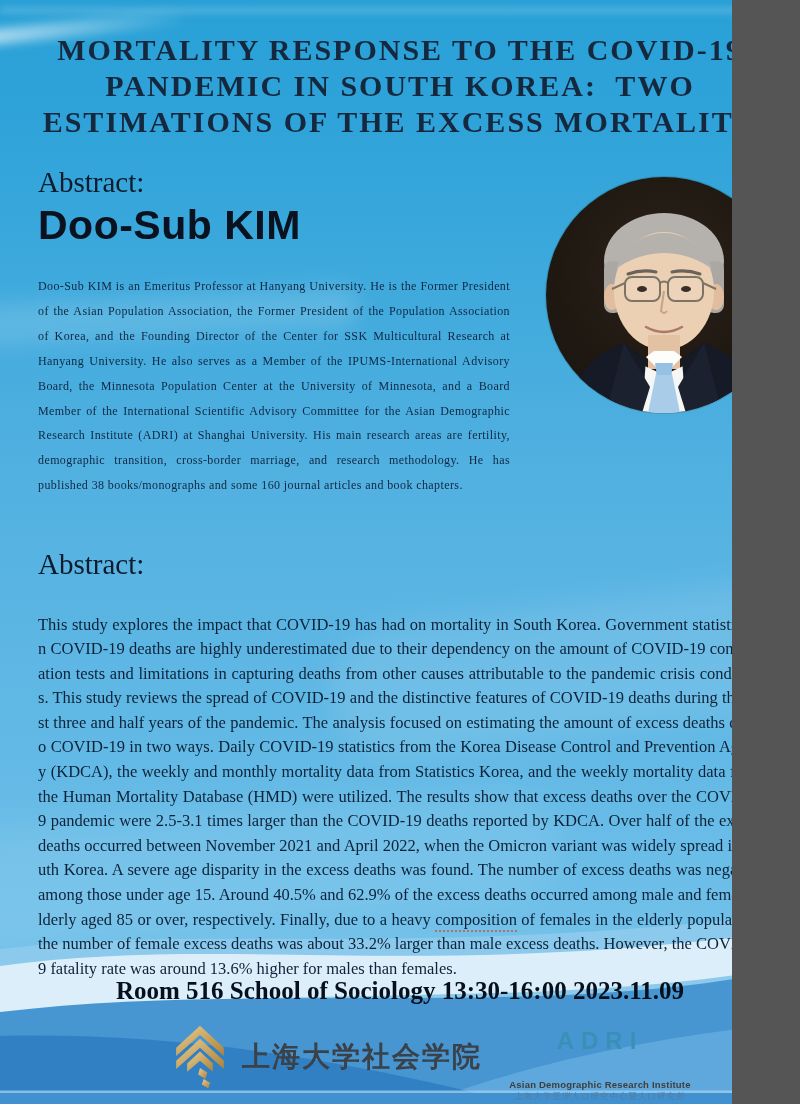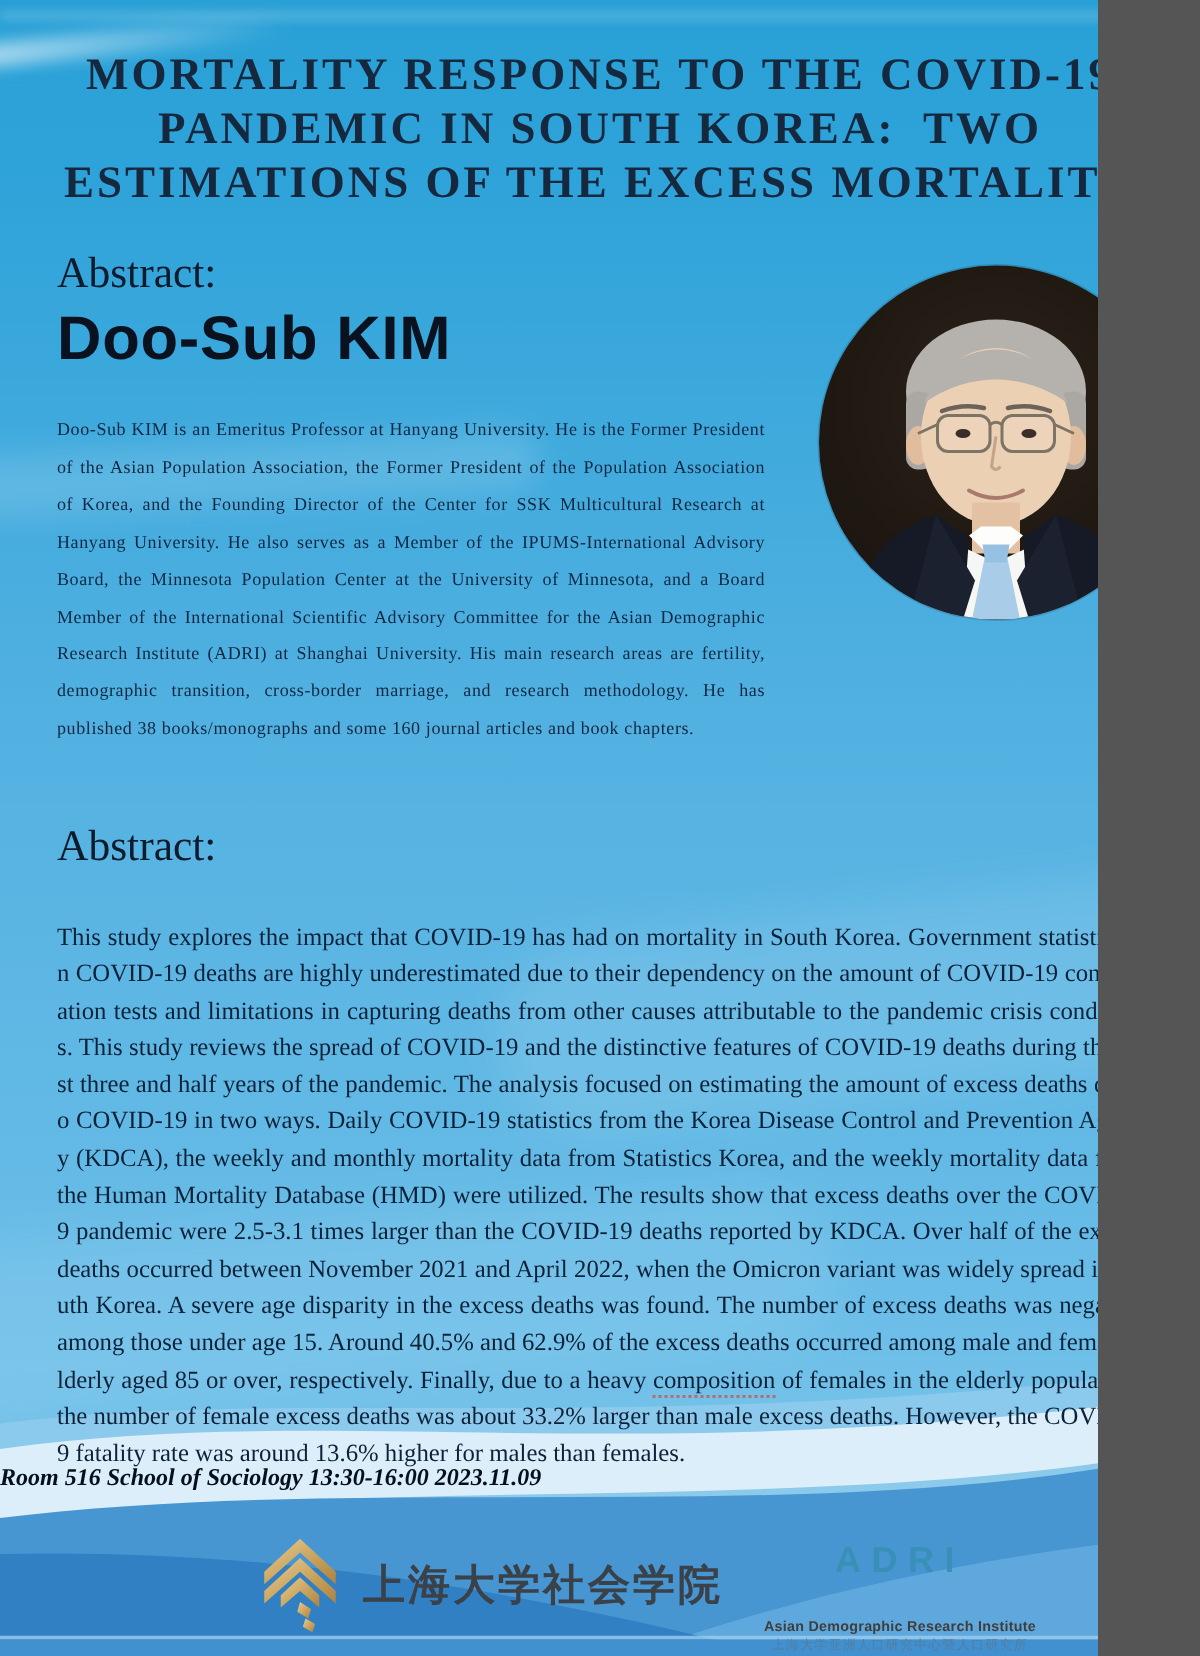--- a/index.html
+++ b/index.html
@@ -30,21 +30,21 @@
 
   .bio{top:262px;left:38px;width:724px;font-size:12px;line-height:24.9px;color:#0F2742;
     text-align:justify;letter-spacing:.4px;}
   .photo-spacer{float:right;width:252px;height:226px;}
 
   .abstract-head{top:548px;left:38px;font-size:29px;color:#0E1B2C;}
   .abstract-body{top:596px;left:38px;width:724px;font-size:16.5px;line-height:24.6px;color:#0D2238;
     text-align:justify;word-break:break-all;}
   .spellcheck{border-bottom:2px dotted rgba(205,80,70,.75);padding-bottom:1px;margin-top:44px;}
 
-  .room-line{top:977px;left:0;width:800px;text-align:left;font-weight:700;font-size:16px;color:#05101C;font-style:italic;}
+  .room-line{top:977px;left:0;width:800px;text-align:center;font-weight:700;font-size:25px;color:#05101C;}
 
   .logos{top:1020px;left:0;width:800px;height:80px;}
   .logo-sociology{position:absolute;left:170px;top:4px;display:flex;align-items:center;}
   .soc-emblem{width:60px;height:66px;}
   .soc-name{margin-left:12px;font-size:28px;font-weight:600;color:#3A4149;letter-spacing:2px;
     font-family:"DejaVu Sans","Liberation Sans",sans-serif;text-align:right;}
   .logo-adri{position:absolute;left:500px;top:4px;width:200px;text-align:center;}
   .adri-wordmark{font-family:"Liberation Sans",sans-serif;font-weight:700;font-size:24px;line-height:34px;
     color:#3790B4;letter-spacing:7px;opacity:.92;}
   .adri-en{margin-top:21px;font-family:"Liberation Sans",sans-serif;font-weight:700;font-size:9.5px;color:#413D3A;letter-spacing:.2px;}

